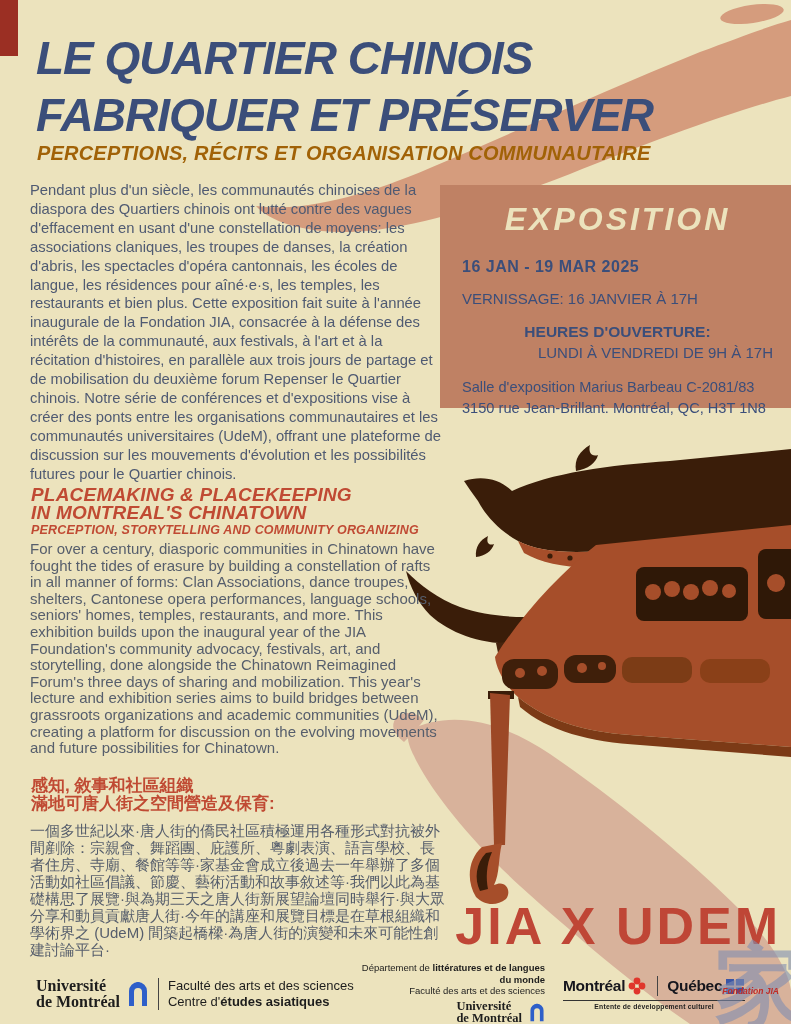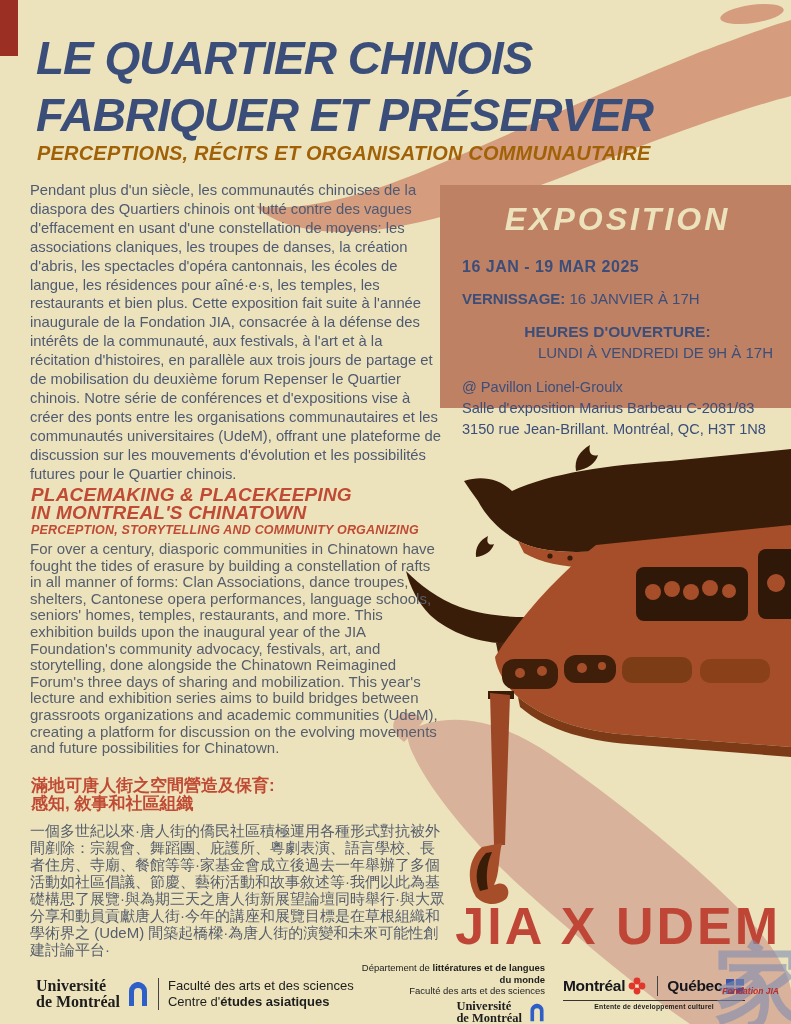--- a/index.html
+++ b/index.html
@@ -28,21 +28,21 @@
   .en-body{left:30px;top:541px;width:416px;z-index:3;color:#565e6c;font-size:15px;line-height:16.6px;}
   .zh-heading{left:31px;top:777px;z-index:3;color:#c04a33;font-weight:bold;font-size:17px;line-height:18px;}
   .zh-body{left:30px;top:822px;width:418px;z-index:3;color:#565e6c;font-size:15px;line-height:17px;}
   
   .expo-box{left:440px;top:185px;width:351px;height:223px;background:#bf8164;z-index:3;
     box-sizing:border-box;padding:14px 18px 0 22px;color:#3b4e7a;}
   .expo-title{text-align:center;color:#ece3bd;font-style:italic;font-weight:bold;
     font-size:32px;letter-spacing:3px;margin-top:2px;}
   .expo-dates{margin-top:20px;font-weight:bold;font-size:16px;letter-spacing:0.5px;}
   .expo-vernissage{margin-top:14px;font-size:15px;}
-  .expo-vernissage .lbl{font-weight:bold;text-align:right;}
+  .expo-vernissage .lbl{font-weight:normal;text-align:right;}
   .expo-hours-label{margin-top:16px;text-align:center;font-weight:bold;font-size:15.5px;}
   .expo-hours-value{margin-top:3px;text-align:right;font-size:15px;}
   .expo-venue{margin-top:16px;font-size:14.6px;line-height:21px;}
   
   .collab{right:10px;top:896px;z-index:3;color:#bf4636;font-weight:bold;font-size:52px;
     letter-spacing:3px;white-space:nowrap;}
   
   .footer{left:0;top:958px;width:791px;height:66px;z-index:3;color:#1d1d1d;}
   .fgroup{position:absolute;}
   .udem-lockup{display:flex;align-items:center;gap:7px;}
@@ -158,36 +158,35 @@
 
   <div class="layer expo-box">
     <div class="expo-title">EXPOSITION</div>
     <div class="expo-dates">16 JAN - 19 MAR 2025</div>
     <div class="expo-vernissage">
       <span class="lbl">VERNISSAGE:</span><span> 16 JANVIER À 17H</span>
     </div>
     <div class="expo-hours-label">HEURES D'OUVERTURE:</div>
     <div class="expo-hours-value">LUNDI À VENDREDI DE  9H À 17H</div>
     <div class="expo-venue">
-      <div>@ Pavillon Lionel-Groulx</div>
       <div>Salle d'exposition Marius Barbeau C-2081/83</div>
       <div>3150 rue Jean-Brillant. Montréal, QC, H3T 1N8</div>
     </div>
   </div>
 
   <div class="layer en-heading">
     <div>PLACEMAKING &amp; PLACEKEEPING</div>
     <div>IN MONTREAL'S CHINATOWN</div>
   </div>
   <div class="layer en-subheading">PERCEPTION, STORYTELLING AND COMMUNITY ORGANIZING</div>
   <div class="layer en-body">For over a century, diasporic communities in Chinatown have fought the tides of erasure by building a constellation of rafts in all manner of forms: Clan Associations, dance troupes, shelters, Cantonese opera performances, language schools, seniors' homes, temples, restaurants, and more. This exhibition builds upon the inaugural year of the JIA Foundation's community advocacy, festivals, art, and storytelling, done alongside the Chinatown Reimagined Forum's three days of sharing and mobilization. This year's lecture and exhibition series aims to build bridges between grassroots organizations and academic communities (UdeM), creating a platform for discussion on the evolving movements and future possibilities for Chinatown.</div>
 
   <div class="layer zh-heading">
+    <div>感知, 敘事和社區組織</div>
     <div>滿地可唐人街之空間營造及保育:</div>
-    <div>感知, 敘事和社區組織</div>
   </div>
   <div class="layer zh-body">一個多世紀以來·唐人街的僑民社區積極運用各種形式對抗被外間剷除：宗親會、舞蹈團、庇護所、粵劇表演、語言學校、長者住房、寺廟、餐館等等·家基金會成立後過去一年舉辦了多個活動如社區倡議、節慶、藝術活動和故事敘述等·我們以此為基礎構思了展覽·與為期三天之唐人街新展望論壇同時舉行·與大眾分享和動員貢獻唐人街·今年的講座和展覽目標是在草根組織和學術界之 (UdeM) 間築起橋樑·為唐人街的演變和未來可能性創建討論平台·</div>
 
   <div class="layer collab">JIA X UDEM</div>
 
   <div class="layer footer">
 
     <div class="fgroup g1">
       <div class="udem-lockup">
         <div class="udem-words">

